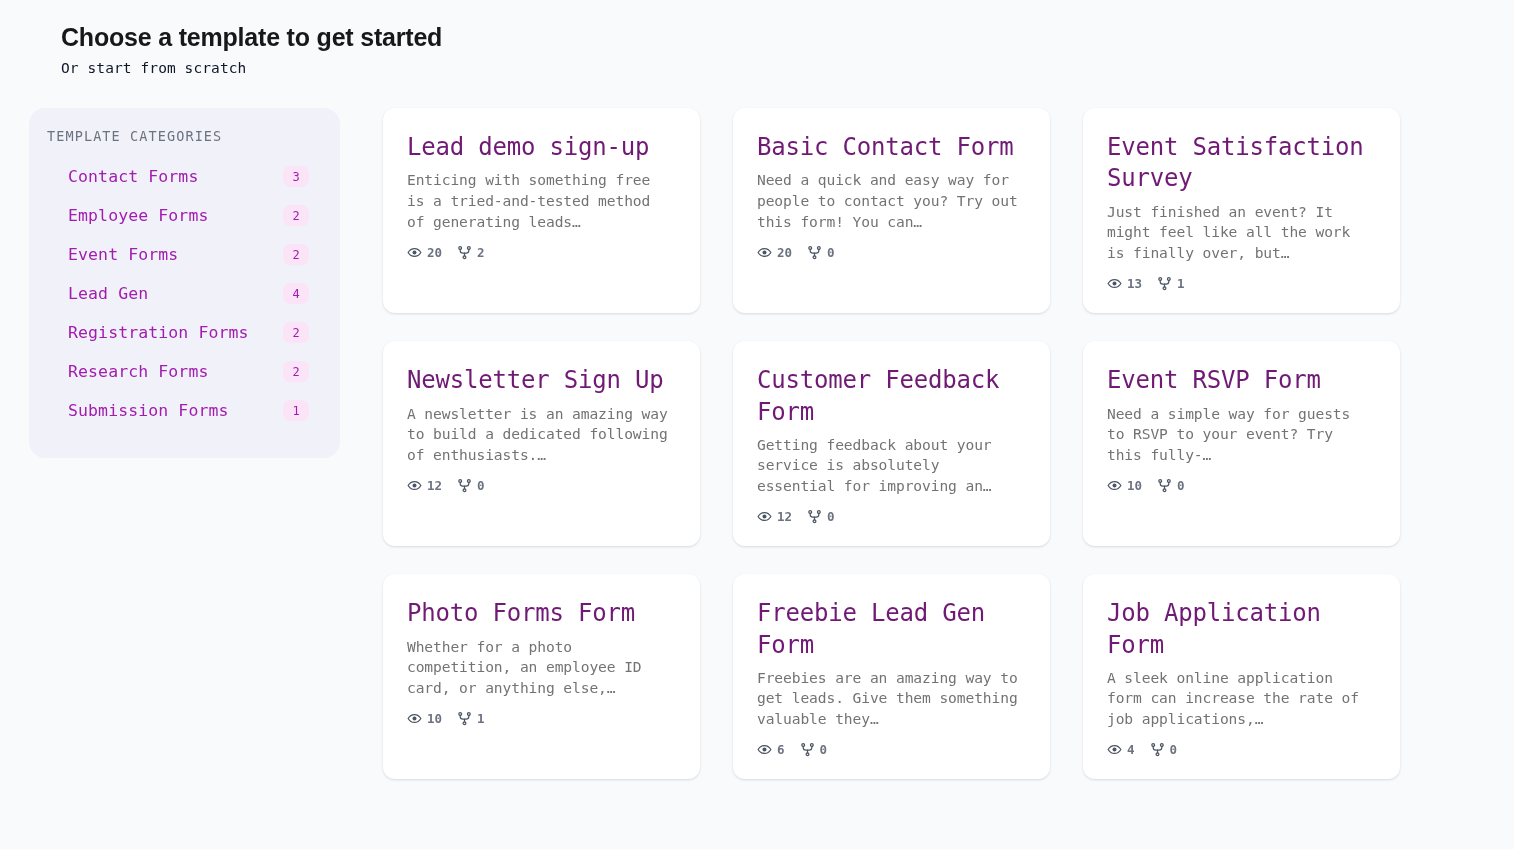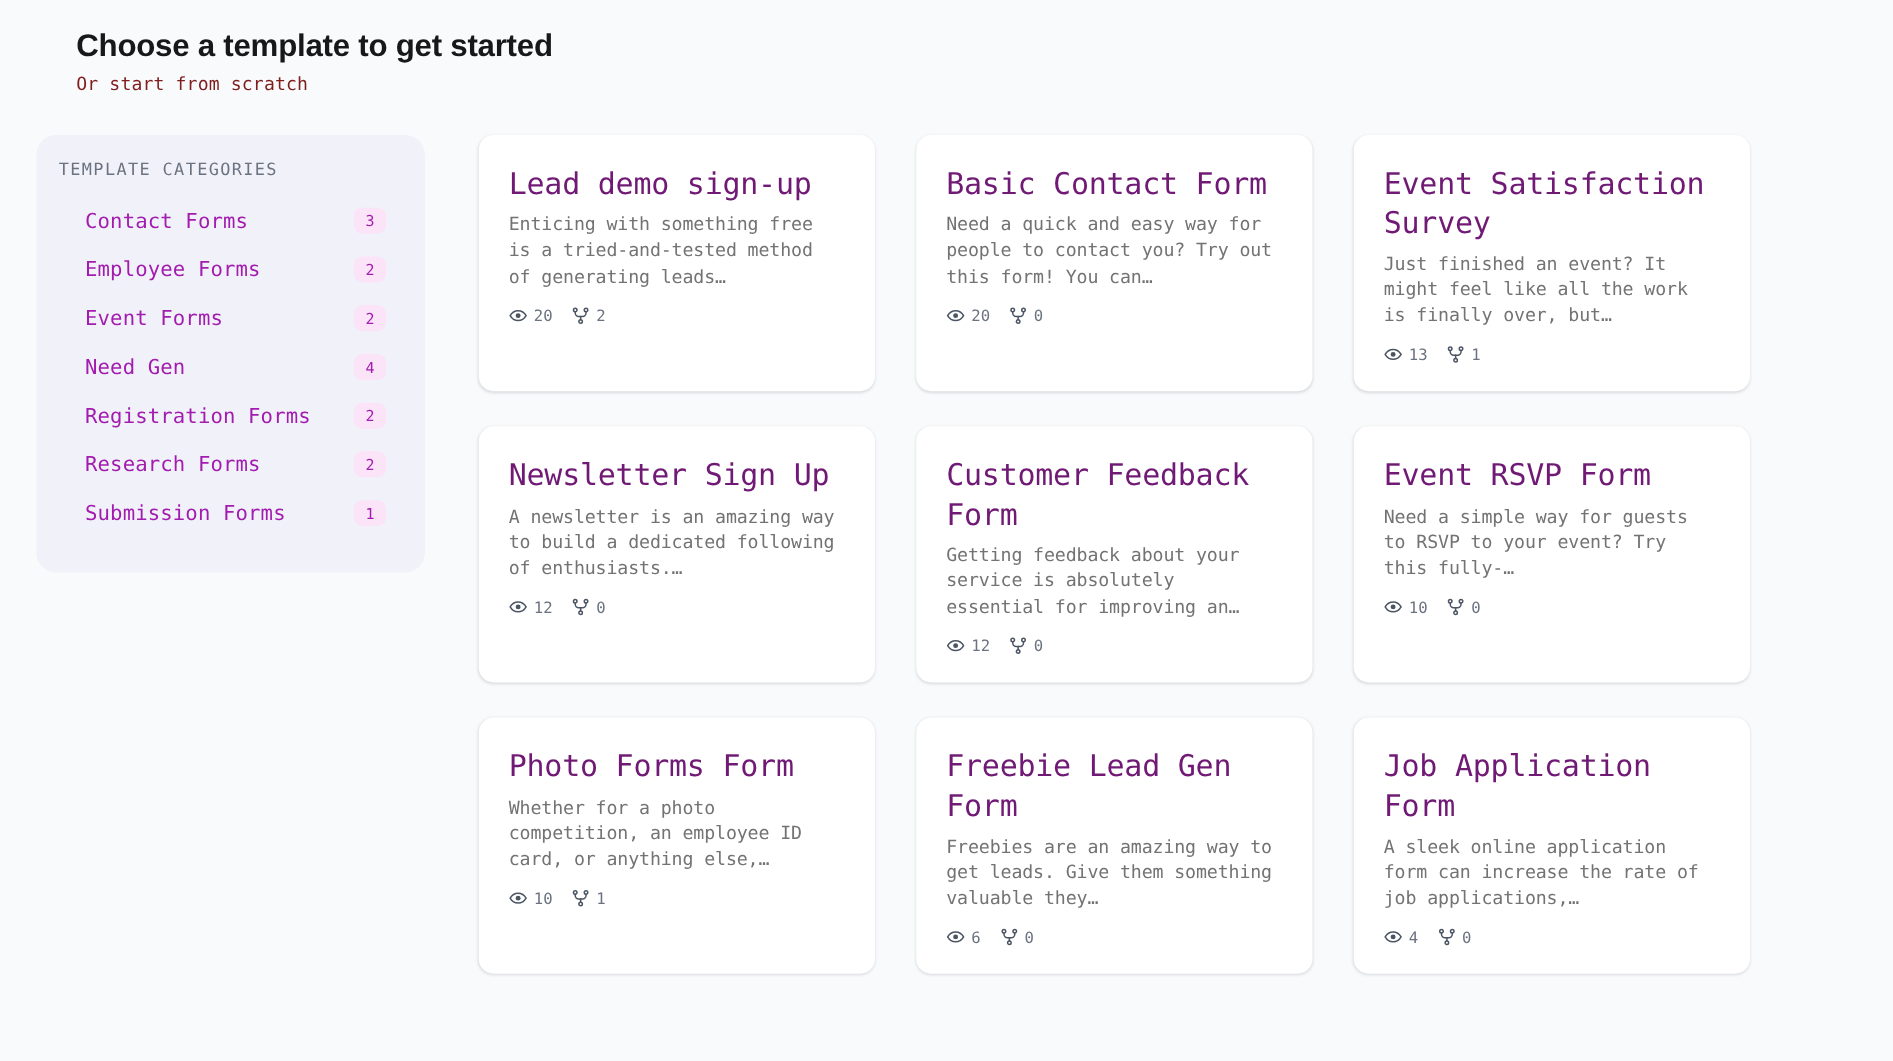--- a/index.html
+++ b/index.html
@@ -34,21 +34,21 @@
     color: #18181b;
     letter-spacing: -0.2px;
     line-height: 1.25;
   }
 
   .scratch-link {
     display: inline-block;
     margin-top: 7px;
     font-family: "DejaVu Sans Mono", monospace;
     font-size: 14.5px;
-    color: #7f1d1d;
+    color: #0f172a;
     letter-spacing: 0.1px;
     text-decoration: none;
     cursor: pointer;
   }
 
   
   .content {
     display: flex;
     align-items: flex-start;
     margin-top: 31px;
@@ -149,20 +149,21 @@
     display: flex;
     align-items: center;
     gap: 15px;
     margin-top: 13px;
   }
 
   .stat {
     display: flex;
     align-items: center;
     gap: 5px;
+    font-weight: bold;
   }
 
   .stat-icon {
     display: inline-flex;
     align-items: center;
     justify-content: center;
     width: 15px;
     height: 15px;
     color: #4b5563;
   }
@@ -201,21 +202,21 @@
           </li>
           <li class="cat-item">
             <span class="cat-label">Employee Forms</span>
             <span class="cat-count">2</span>
           </li>
           <li class="cat-item">
             <span class="cat-label">Event Forms</span>
             <span class="cat-count">2</span>
           </li>
           <li class="cat-item">
-            <span class="cat-label">Need Gen</span>
+            <span class="cat-label">Lead Gen</span>
             <span class="cat-count">4</span>
           </li>
           <li class="cat-item">
             <span class="cat-label">Registration Forms</span>
             <span class="cat-count">2</span>
           </li>
           <li class="cat-item">
             <span class="cat-label">Research Forms</span>
             <span class="cat-count">2</span>
           </li>

